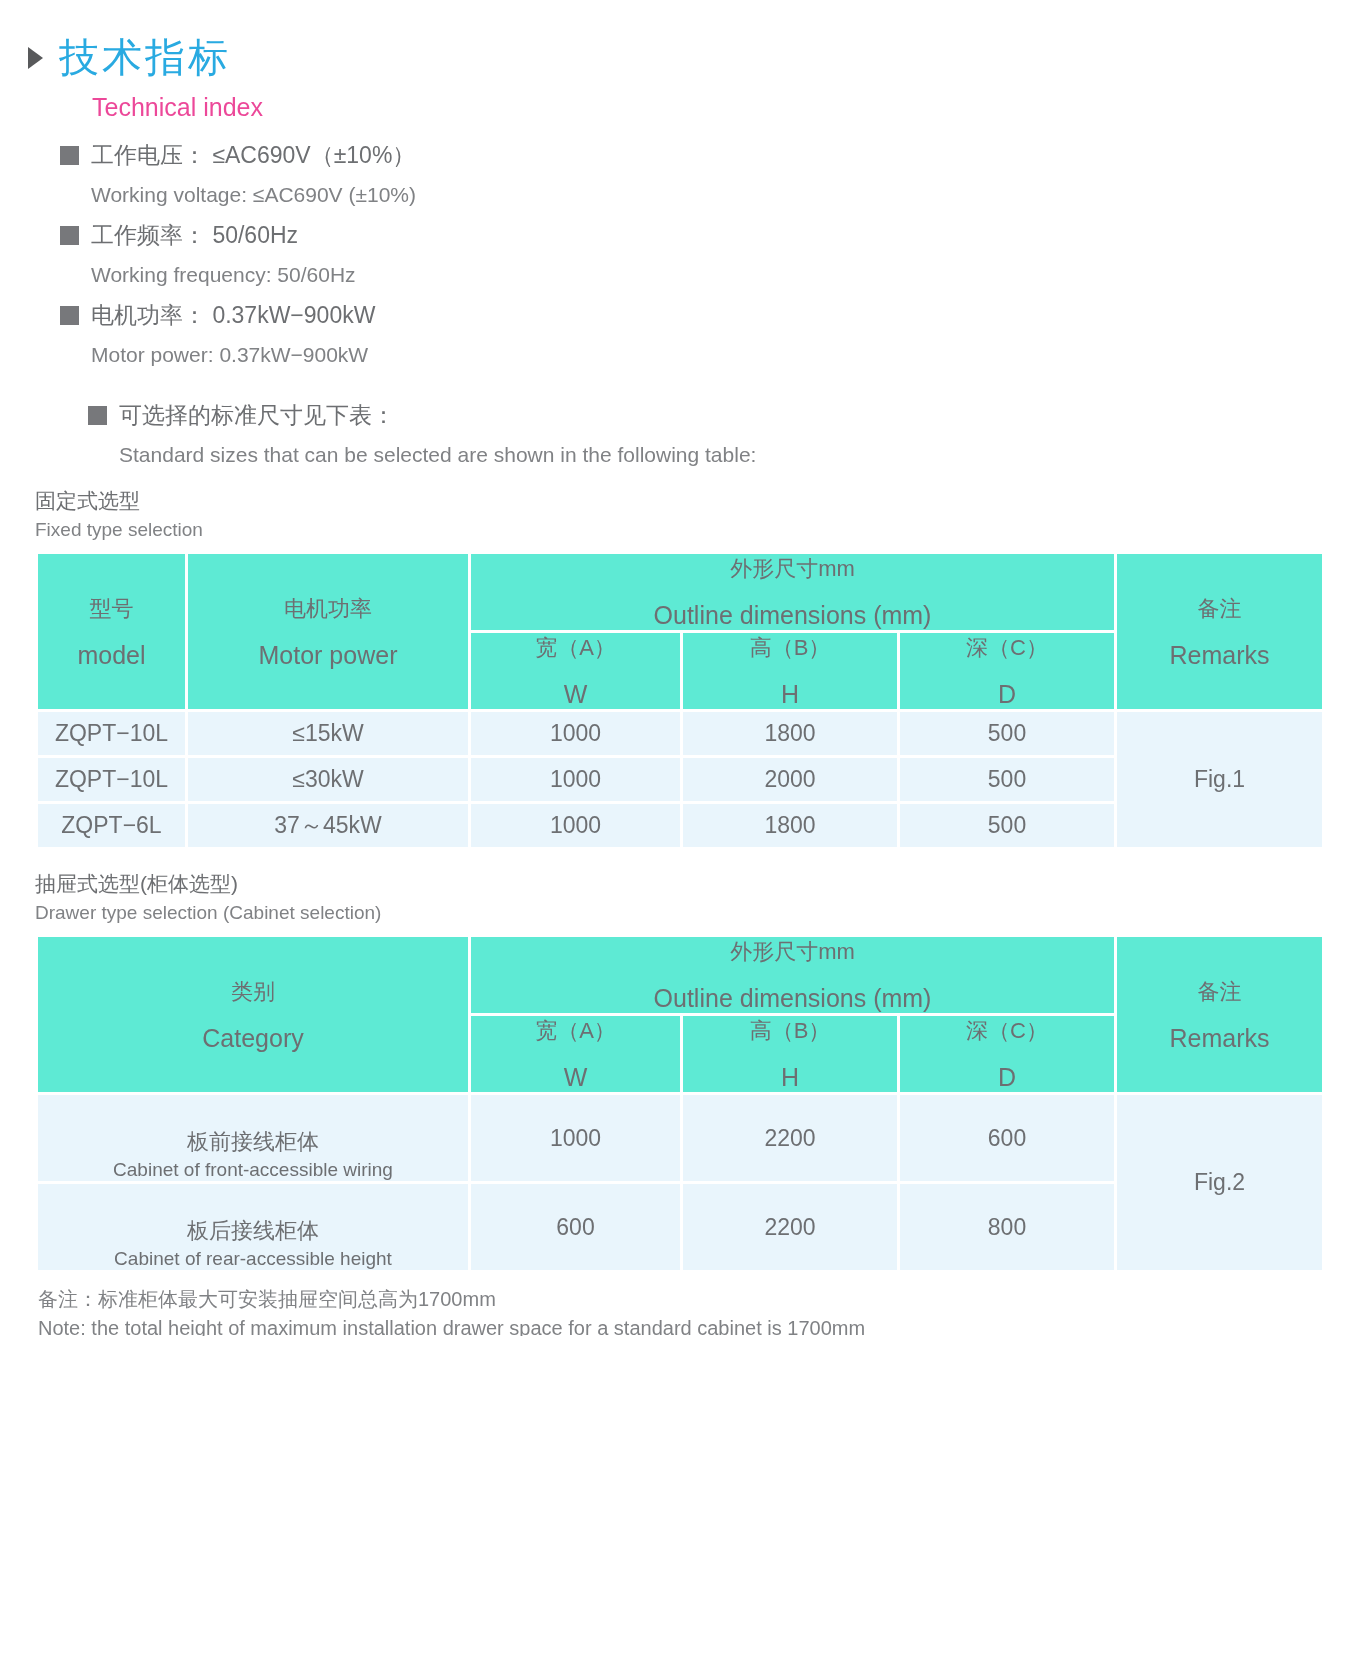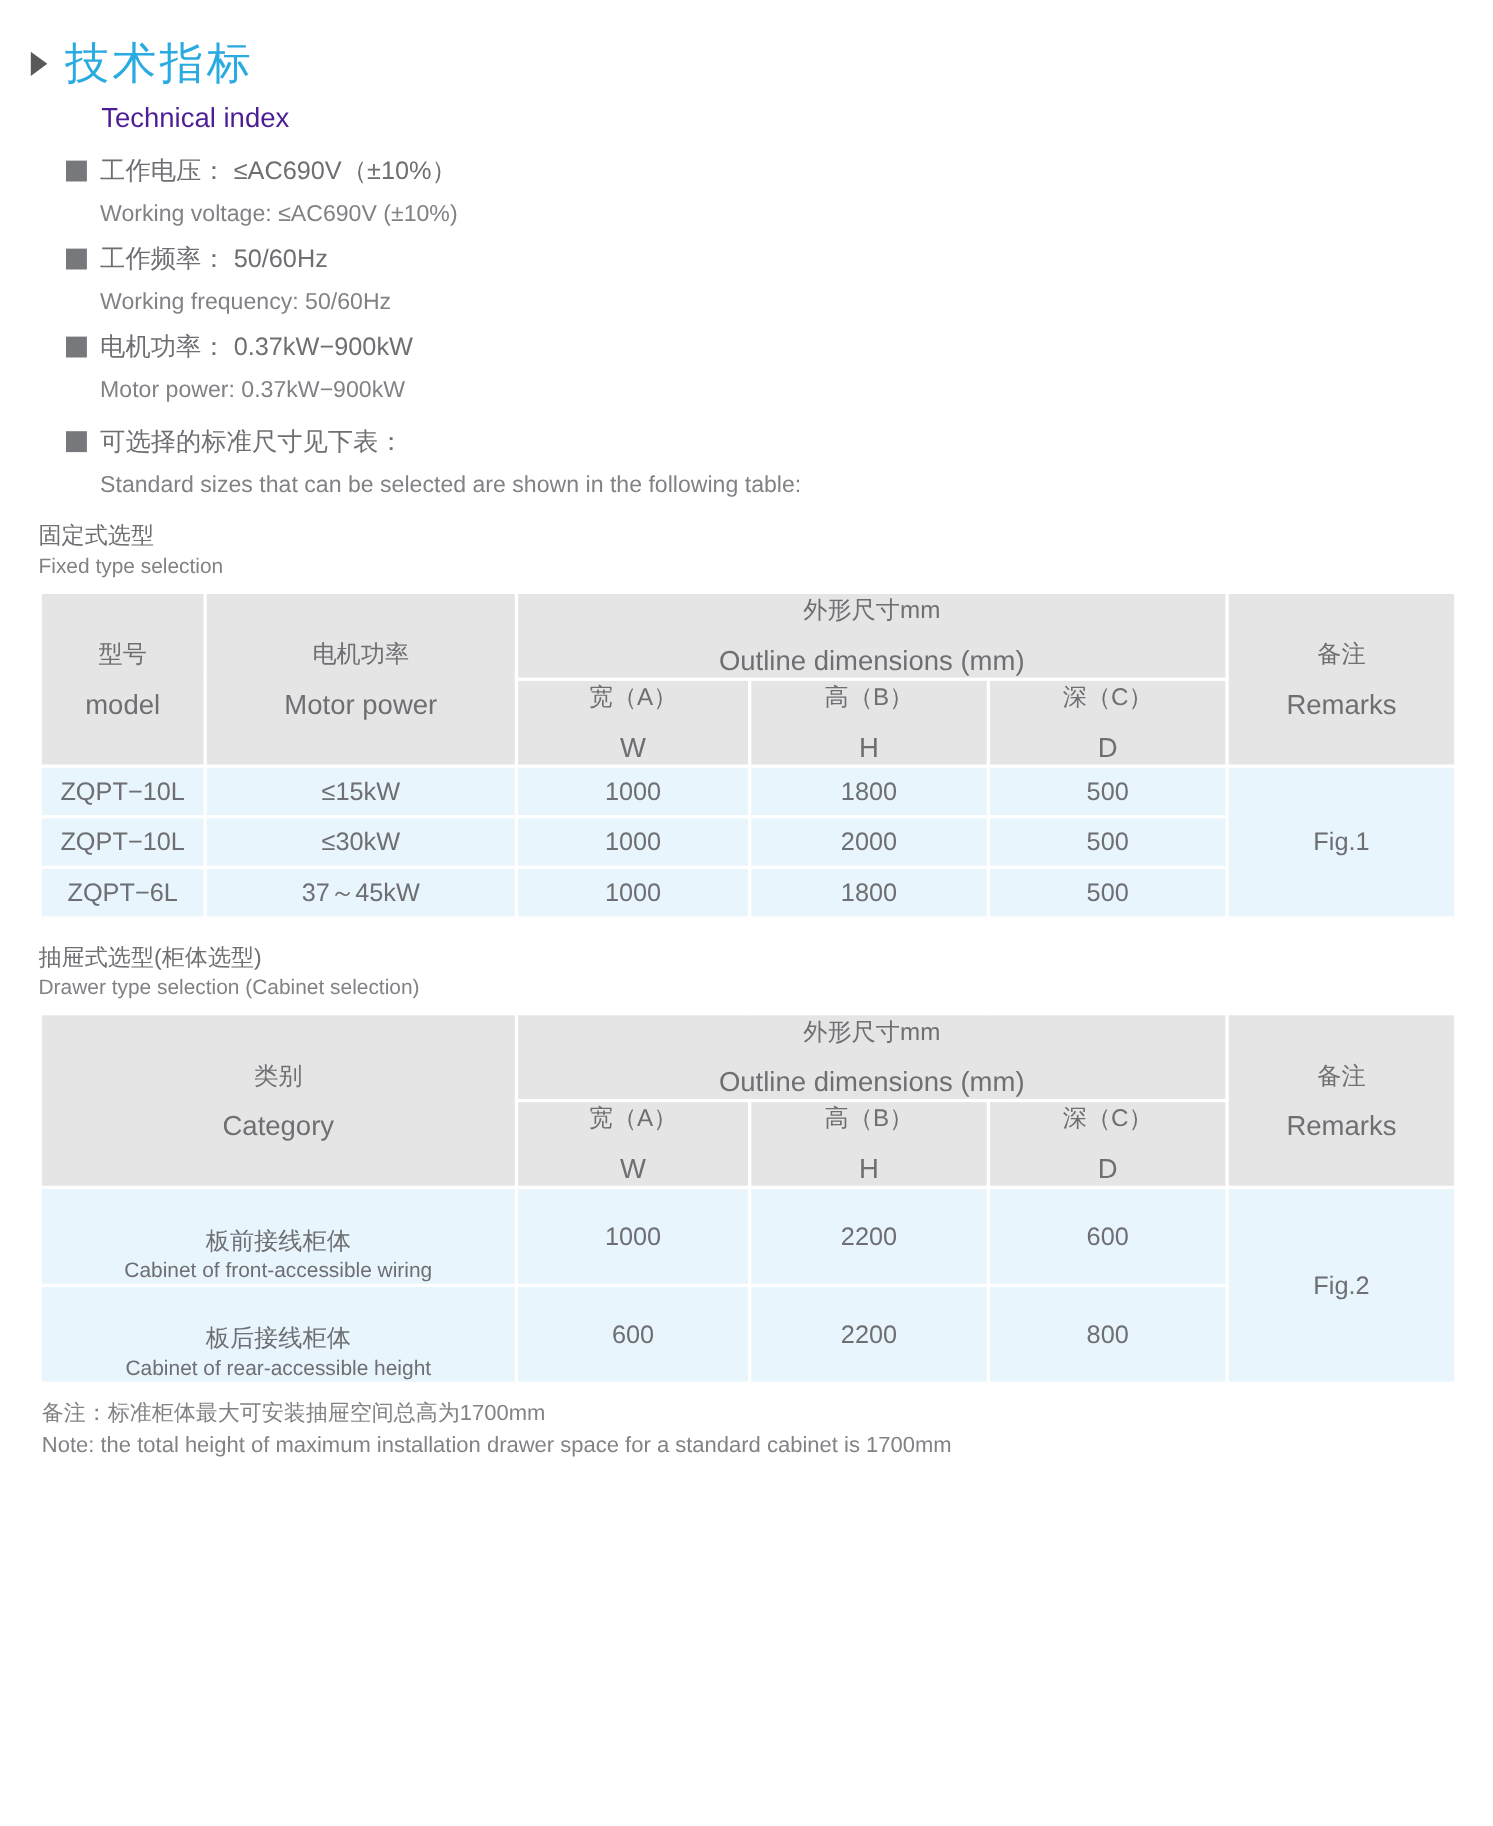--- a/index.html
+++ b/index.html
@@ -4,39 +4,39 @@
 <style>
   html,body { margin:0; padding:0; background:#ffffff; }
   body { font-family:"Liberation Sans", sans-serif; color:#737578; }
   .page { width:1357px; height:1336px; position:relative; overflow:hidden; background:#fff; }
 
   
   .doc-header { padding:30px 0 0 28px; }
   .title-row { display:flex; align-items:center; gap:16px; }
   .arrow-icon { width:0; height:0; border-top:11px solid transparent; border-bottom:11px solid transparent; border-left:15px solid #58595b; }
   .title-cn { font-size:40px; color:#29aae1; letter-spacing:3px; }
-  .title-en { font-size:25px; color:#4c1d95; margin:8px 0 0 64px; }
+  .title-en { font-size:25px; color:#ec4899; margin:8px 0 0 64px; }
 
   
   .specs { display:grid; grid-template-columns:645px auto; padding:18px 0 0 60px; }
   .spec-item { margin-bottom:13px; }
   .spec-cn { font-size:23px; color:#6d6f72; display:flex; align-items:center; gap:12px; }
   .bullet { width:19px; height:19px; background:#77787b; flex:none; }
   .spec-en { font-size:21px; color:#808285; margin:12px 0 0 31px; }
-  .spec-intro { padding-left:60px; margin-top:6px; }
+  .spec-intro { padding-left:88px; margin-top:20px; }
 
   
   .section-label { margin:20px 0 0 35px; }
   .section-cn { font-size:21px; color:#6d6f72; }
   .section-en { font-size:19px; color:#808285; margin-top:4px; }
 
   
   .spec-table { width:1290px; margin:10px 0 0 35px; border-collapse:collapse; table-layout:fixed; text-align:center; }
   .spec-table th, .spec-table td { border:3px solid #ffffff; padding:0; }
-  .spec-table thead th { background:#e5e5e5; font-weight:normal; color:#6d6f72; }
+  .spec-table thead th { background:#5eead4; font-weight:normal; color:#6d6f72; }
   .spec-table tbody td { background:#e9f5fc; color:#6d6f72; font-size:23px; }
   .hrow1 { height:72px; }
   .hrow2 { height:56px; }
   .t1 tbody tr { height:46px; }
   .t2 tbody tr { height:60px; }
   .th-cn { display:block; font-size:22px; }
   .th-en { display:block; font-size:25px; margin-top:17px; }
   .td-cn { display:block; font-size:22px;margin-top:32px; }
   .td-en { display:block; font-size:19px; margin-top:2px; }
 

